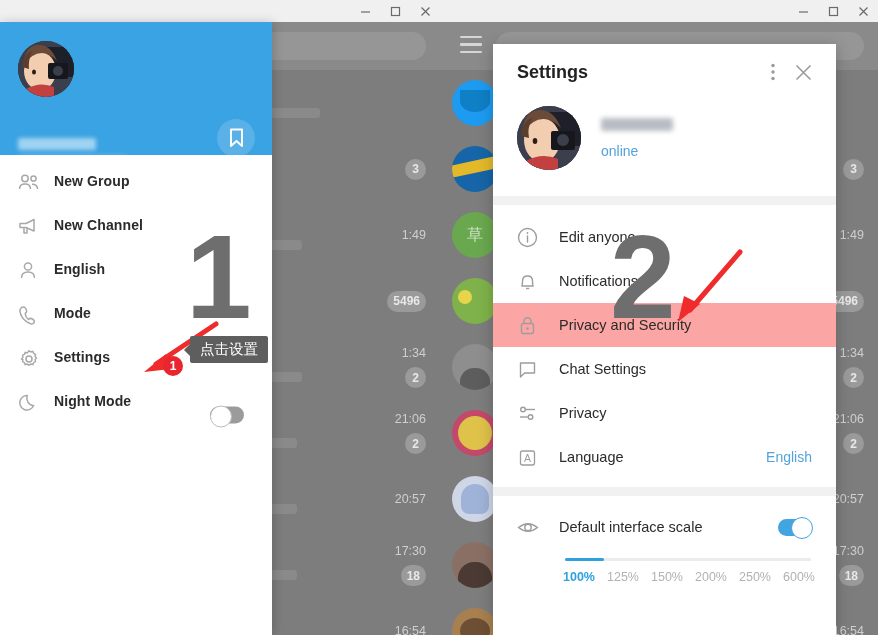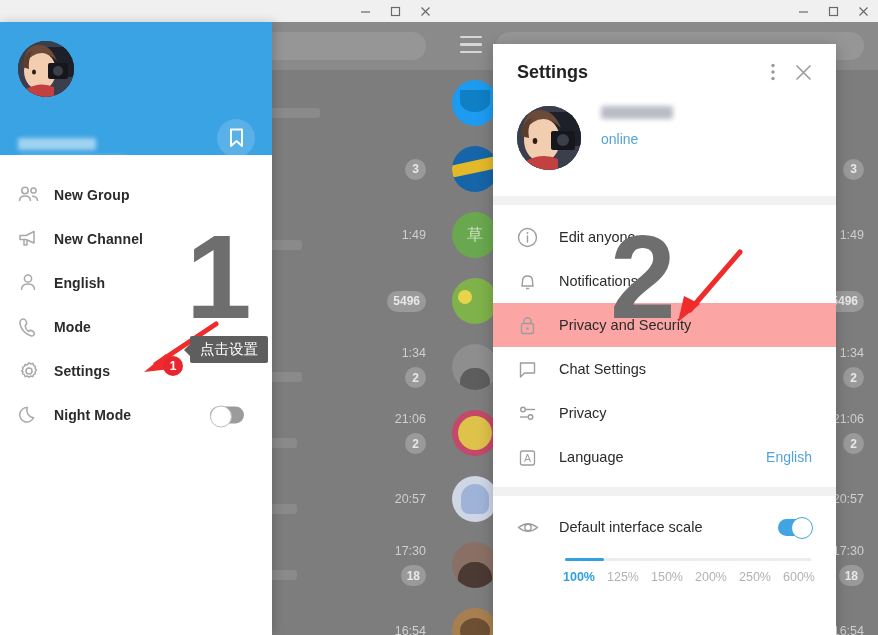--- a/index.html
+++ b/index.html
@@ -144,21 +144,21 @@
   }
   .dh-saved {
     position: absolute; right: 17px; top: 97px;
     width: 38px; height: 38px; border-radius: 50%;
     background: rgba(255,255,255,0.16);
     display: flex; align-items: center; justify-content: center;
   }
 
   .drawer-items { padding-top: 18px; flex: 0 0 auto; }
   .dw-item {
-    height: 44px; display: flex; align-items: center;
+    height: 44px; display: flex; align-items: flex-start;
     padding: 0 18px; position: relative; cursor: default;
   }
   .dw-ico {
     flex: 0 0 36px; display: flex; align-items: center; justify-content: flex-start;
     color: #a8a8a8;
   }
   .dw-label {
     font-size: 14px; font-weight: bold; color: #2b2b2b;
     letter-spacing: .1px;
   }
@@ -227,21 +227,21 @@
   .md-title {
     font-size: 18px; font-weight: bold; color: #222;
     flex: 1 1 auto;
   }
   .md-hbtn {
     width: 30px; height: 30px;
     display: flex; align-items: center; justify-content: center;
     color: #999;
   }
   .md-profile {
-    display: flex; 
+    display: flex; align-items: center;
     padding: 6px 32px 26px 24px;
   }
   .mp-avatar {
     width: 64px; height: 64px; border-radius: 50%;
     overflow: hidden; position: relative; background: #2b2e3a;
     flex: 0 0 64px; margin-right: 20px;
   }
   .mp-name {
     width: 72px; height: 13px; border-radius: 2px;
     background: #b9bcc4; filter: blur(2.6px); margin-bottom: 12px;

